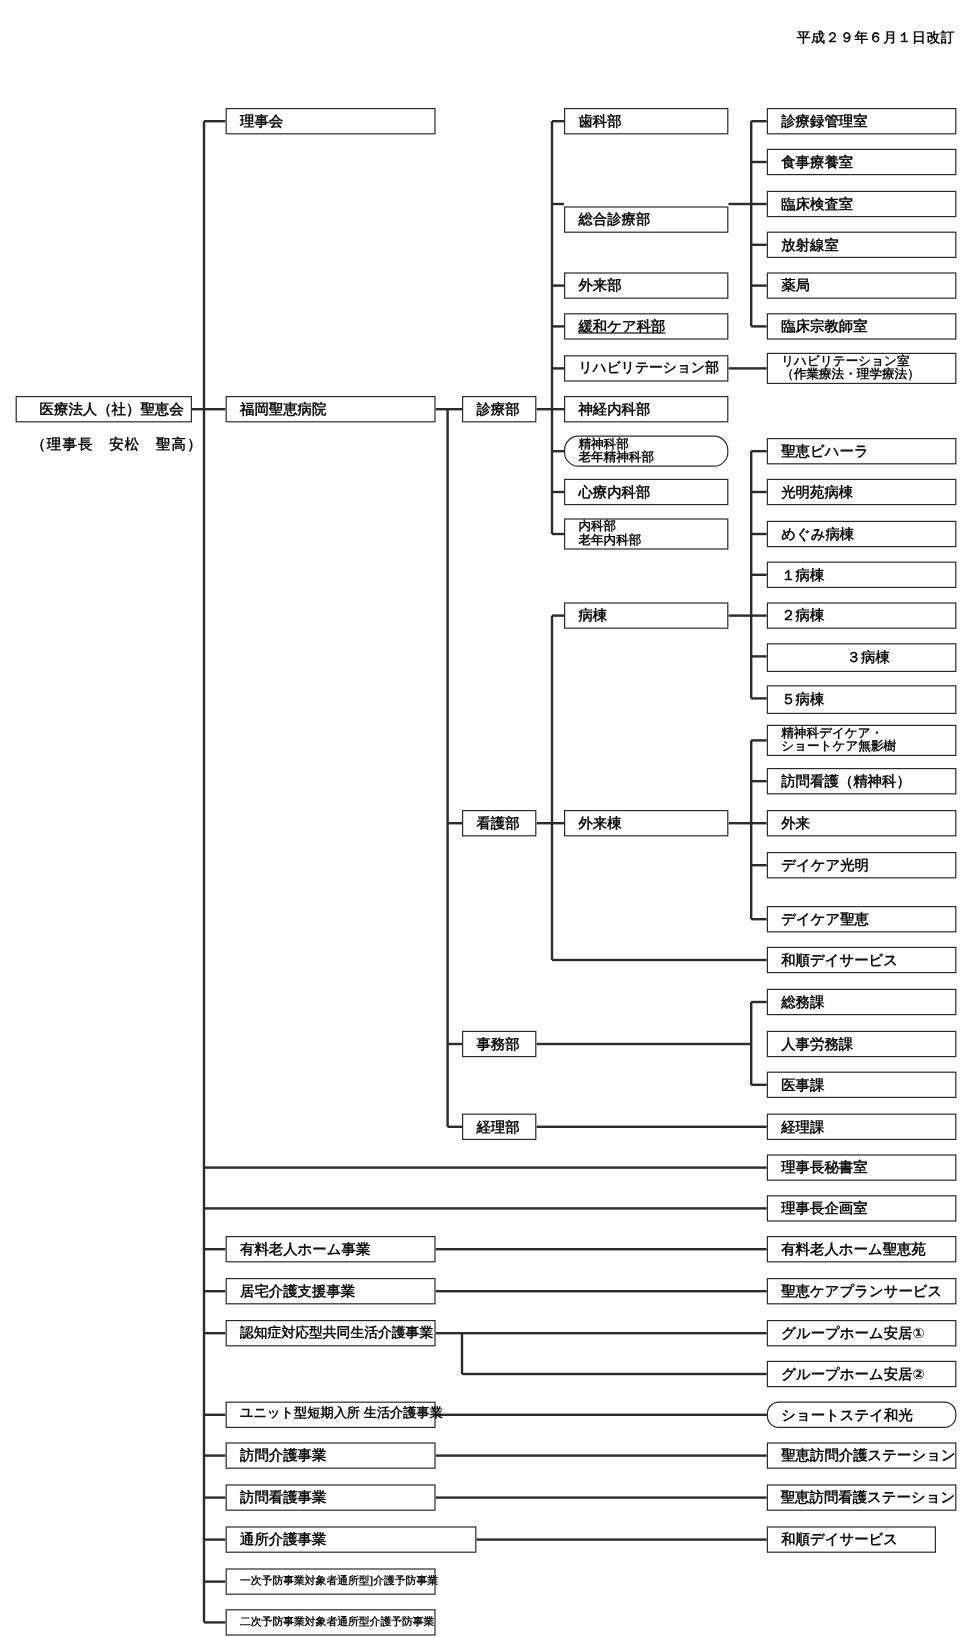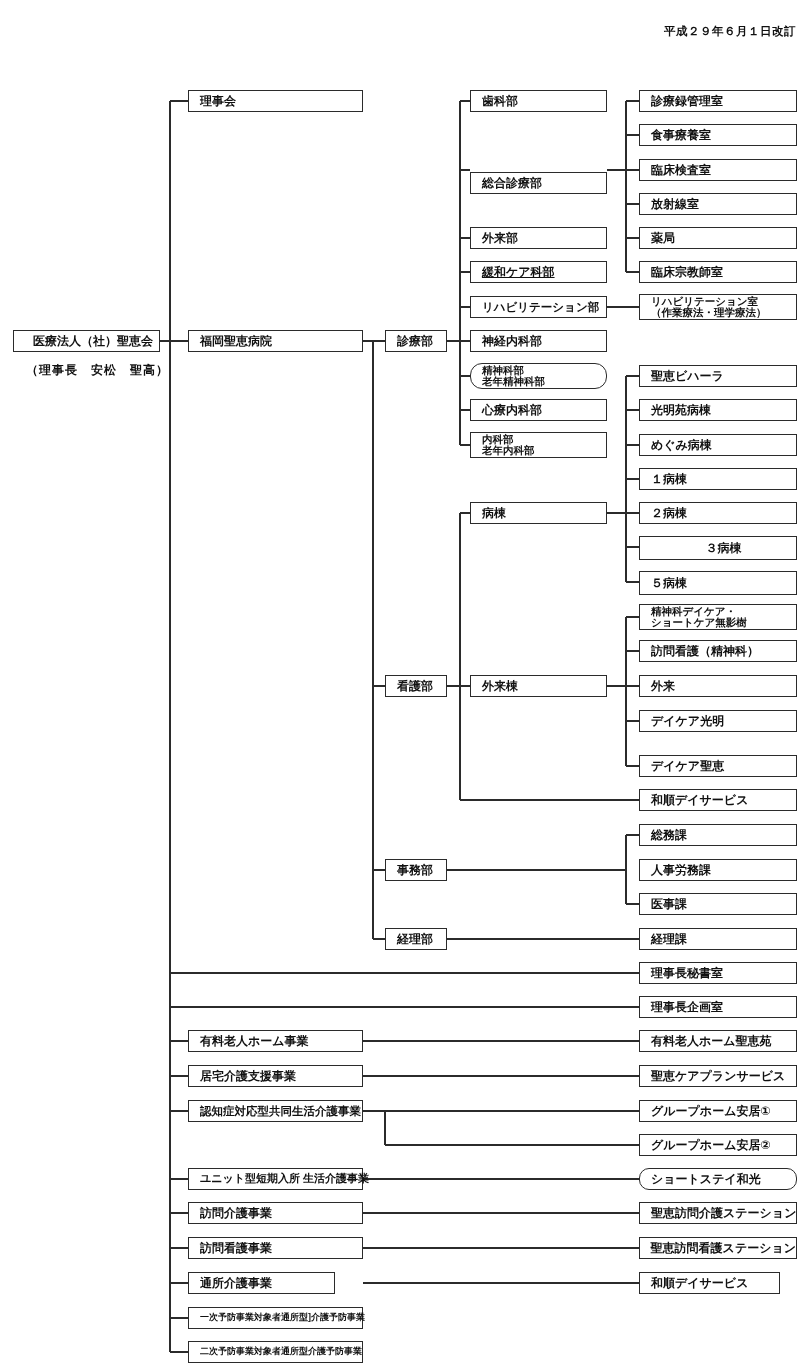--- a/index.html
+++ b/index.html
@@ -261,21 +261,21 @@
       </div>
       <div class="node" style="left: 188px; top: 1168px; width: 175px; height: 22px; font-size: 11px;">
         <span>ユニット型短期入所 生活介護事業</span>
       </div>
       <div class="node" style="left: 188px; top: 1202px; width: 175px; height: 22px;">
         <span>訪問介護事業</span>
       </div>
       <div class="node" style="left: 188px; top: 1237px; width: 175px; height: 22px;">
         <span>訪問看護事業</span>
       </div>
-      <div class="node" style="left: 188px; top: 1272px; width: 147px; height: 22px;">
+      <div class="node" style="left: 188px; top: 1272px; width: 209px; height: 22px;">
         <span>通所介護事業</span>
       </div>
       <div class="node" style="left: 188px; top: 1307px; width: 175px; height: 22px; font-size: 9px;">
         <span>一次予防事業対象者通所型]介護予防事業</span>
       </div>
       <div class="node" style="left: 188px; top: 1341px; width: 175px; height: 22px; font-size: 9px;">
         <span>二次予防事業対象者通所型介護予防事業</span>
       </div>
       <div class="node" style="left: 639px; top: 1030px; width: 158px; height: 22px;">
         <span>有料老人ホーム聖恵苑</span>

